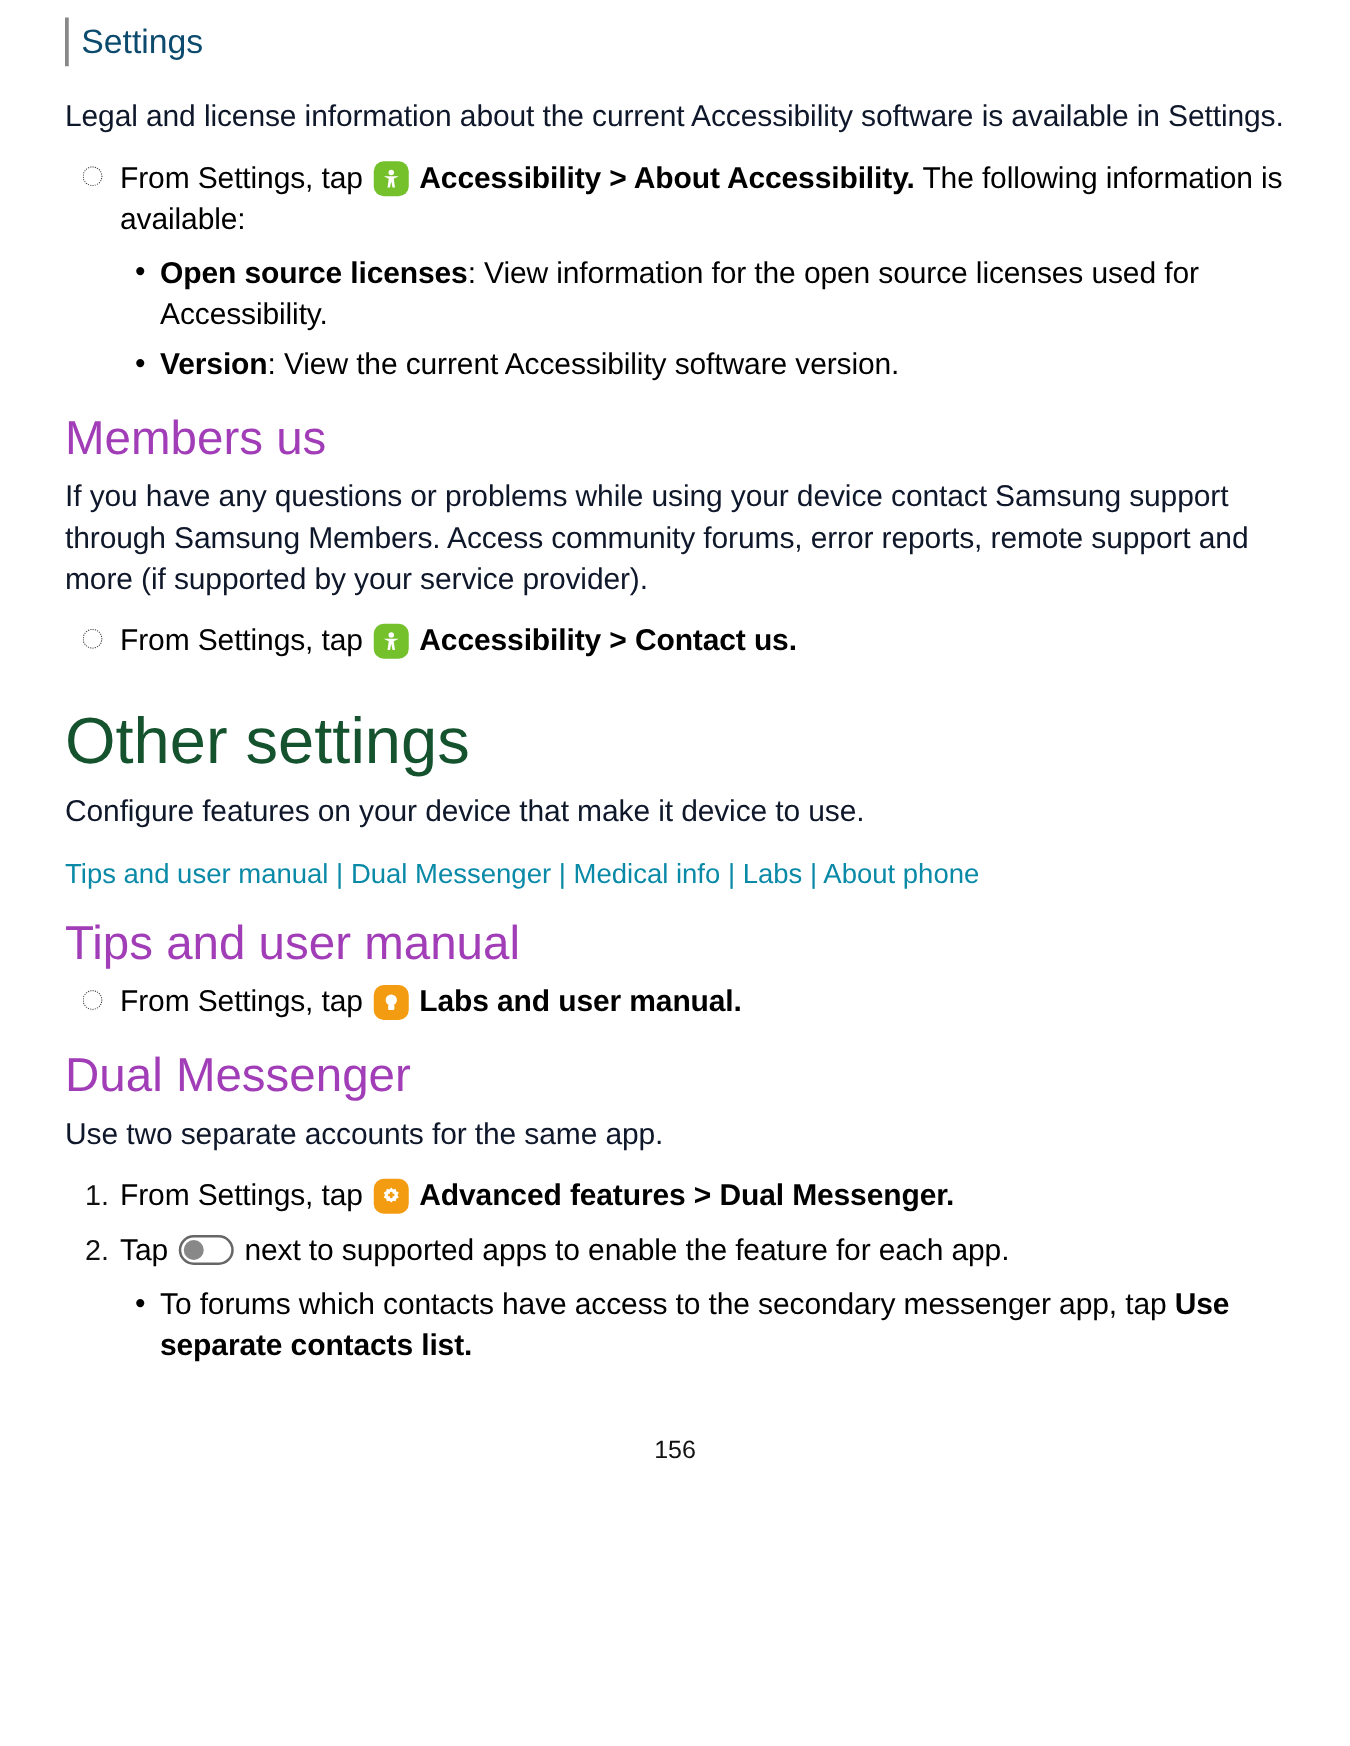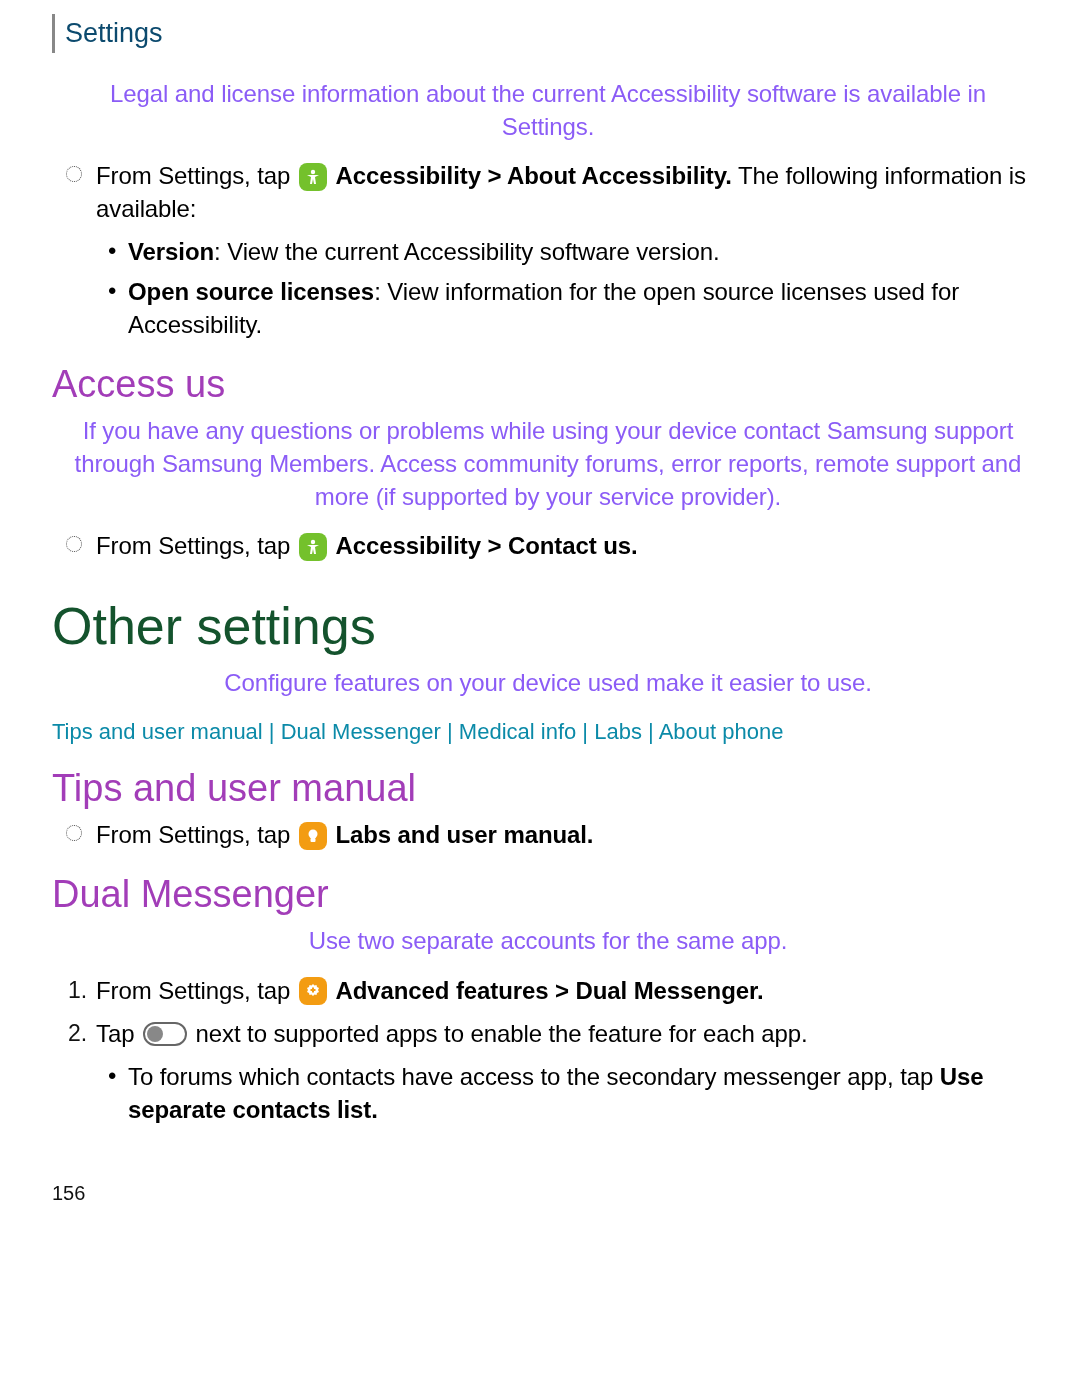--- a/index.html
+++ b/index.html
@@ -30,26 +30,25 @@
     font-weight: 500;
     margin: 22px 0 8px 0;
   }
   h1.major {
     color: #14532d;
     font-size: 52px;
     font-weight: 400;
     margin: 34px 0 10px 0;
   }
   p.body {
-    color: #8b5cf6;
+    color: #0f172a;
     font-size: 24px;
     line-height: 1.38;
-    margin: 6px 0 16px 16px;
+    margin: 6px 0 16px 0;
     letter-spacing: -0.1px;
-    text-align: center;
   }
   .instr-line {
     font-size: 24px;
     line-height: 1.38;
     margin: 8px 0 10px 44px;
     letter-spacing: -0.1px;
   }
   .sub-bullet {
     font-size: 24px;
     line-height: 1.38;
@@ -129,20 +128,21 @@
     content: "";
     position: absolute;
     left: 2px;
     top: 2px;
     width: 16px;
     height: 16px;
     background: #888;
     border-radius: 50%;
   }
   .page-number {
+    text-align: center;
     font-size: 20px;
     color: #111;
     margin-top: 56px;
   }
   .icon-green { background: #74c12c; }
   .icon-orange { background: #f39c12; }
 </style>
 </head>
 <body>
 
@@ -158,41 +158,41 @@
     <span>From Settings, tap </span><span class="icon icon-green">
         <svg width="18" height="18" viewBox="0 0 18 18">
           <circle cx="9" cy="4" r="2.2" fill="#fff"></circle>
           <path d="M3 7 L15 7 L11 9 L12 16 L10 16 L9 11 L8 16 L6 16 L7 9 Z" fill="#fff"></path>
         </svg>
       </span>
     <span class="bold">Accessibility &gt; About Accessibility.</span><span> The following information is available:</span>
   </div>
 
   <div class="sub-bullet">
+    <span class="bold">Open source licenses</span><span>: View information for the open source licenses used for Accessibility.</span>
+  </div>
+  <div class="sub-bullet">
     <span class="bold">Version</span><span>: View the current Accessibility software version.</span>
   </div>
-  <div class="sub-bullet">
-    <span class="bold">Open source licenses</span><span>: View information for the open source licenses used for Accessibility.</span>
-  </div>
-
-  <h2 class="section">Access us</h2>
+
+  <h2 class="section">Members us</h2>
   <p class="body">If you have any questions or problems while using your device contact Samsung support through Samsung Members. Access community forums, error reports, remote support and more (if supported by your service provider).</p>
 
   <div class="instr-line circle-bullet">
     <span>From Settings, tap </span><span class="icon icon-green">
         <svg width="18" height="18" viewBox="0 0 18 18">
           <circle cx="9" cy="4" r="2.2" fill="#fff"></circle>
           <path d="M3 7 L15 7 L11 9 L12 16 L10 16 L9 11 L8 16 L6 16 L7 9 Z" fill="#fff"></path>
         </svg>
       </span>
     <span class="bold">Accessibility &gt; Contact us.</span>
   </div>
 
   <h1 class="major">Other settings</h1>
-  <p class="body">Configure features on your device used make it easier to use.</p>
+  <p class="body">Configure features on your device that make it device to use.</p>
 
   <div class="links-row">
     <a class="link" href="#">Tips and user manual</a><span class="link-sep"> | </span><a class="link" href="#">Dual Messenger</a><span class="link-sep"> | </span><a class="link" href="#">Medical info</a><span class="link-sep"> | </span><a class="link" href="#">Labs</a><span class="link-sep"> | </span><a class="link" href="#">About phone</a>
   </div>
 
   <h2 class="section">Tips and user manual</h2>
 
   <div class="instr-line circle-bullet">
     <span>From Settings, tap </span><span class="icon icon-orange">
         <svg width="18" height="18" viewBox="0 0 18 18">

